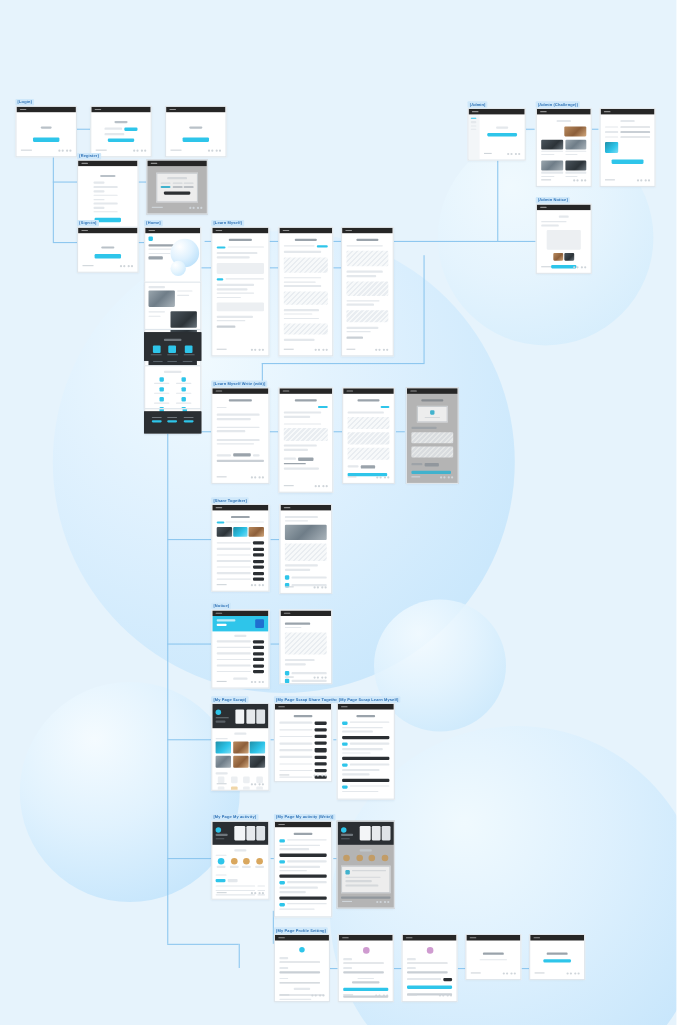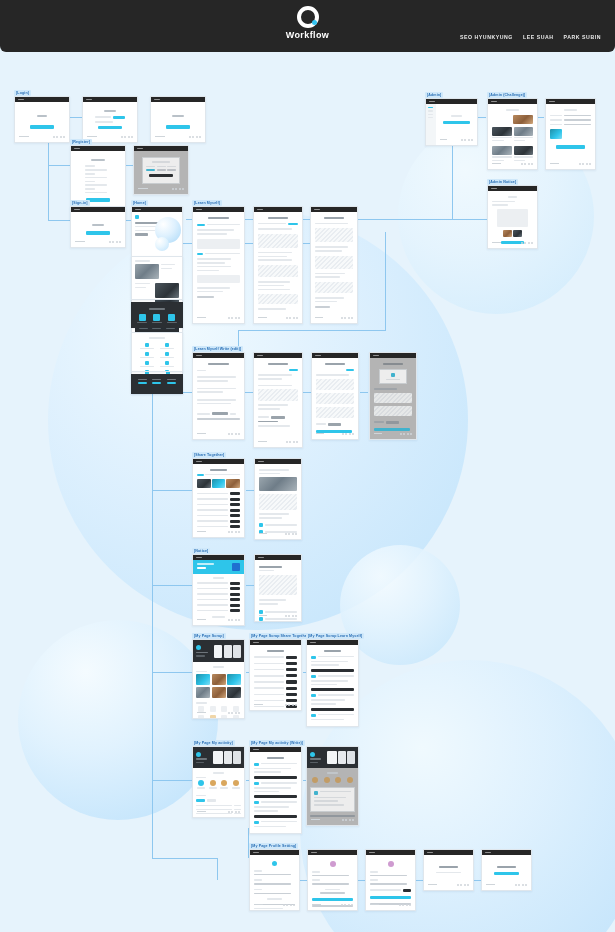--- a/index.html
+++ b/index.html
@@ -166,31 +166,20 @@
 <body>
 
 <div id="board">
 
   <div class="blob blob-e"></div>
   <div class="blob blob-a"></div>
   <div class="blob blob-c"></div>
   <div class="blob blob-d"></div>
   <div class="blob blob-b"></div>
 
-  <div id="topbar">
-    <div id="brand">
-      <div class="brand-mark"></div>
-      <div class="brand-name">Workflow</div>
-    </div>
-    <div id="members">
-      <span class="member">SEO HYUNKYUNG</span>
-      <span class="member">LEE SUAH</span>
-      <span class="member">PARK SUBIN</span>
-    </div>
-  </div>
 
   <div class="line h" style="left:70px;  top:117px; width:12px;"></div>
   <div class="line h" style="left:180px; top:117px; width:12px;"></div>
 
   <div class="line v" style="left:48px;  top:135px; height:85px;"></div>
   <div class="line h" style="left:48px;  top:165px; width:34px;"></div>
   <div class="line h" style="left:48px;  top:220px; width:34px;"></div>
   <div class="line h" style="left:124px; top:165px; width:9px;"></div>
   <div class="line h" style="left:124px; top:220px; width:9px;"></div>
 

